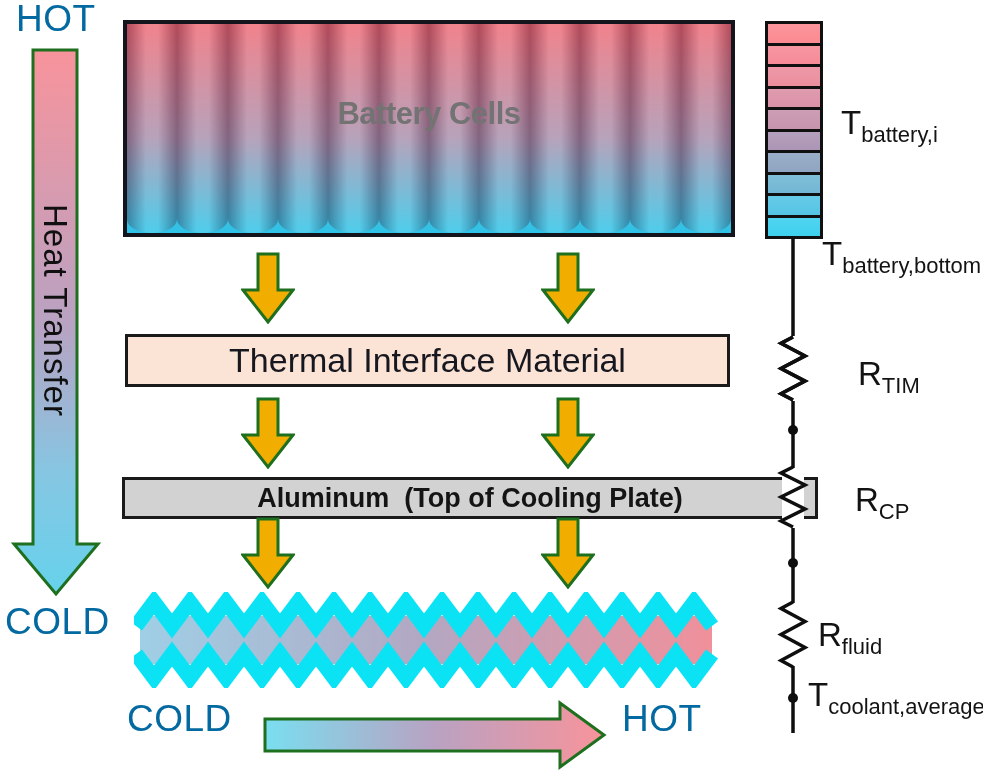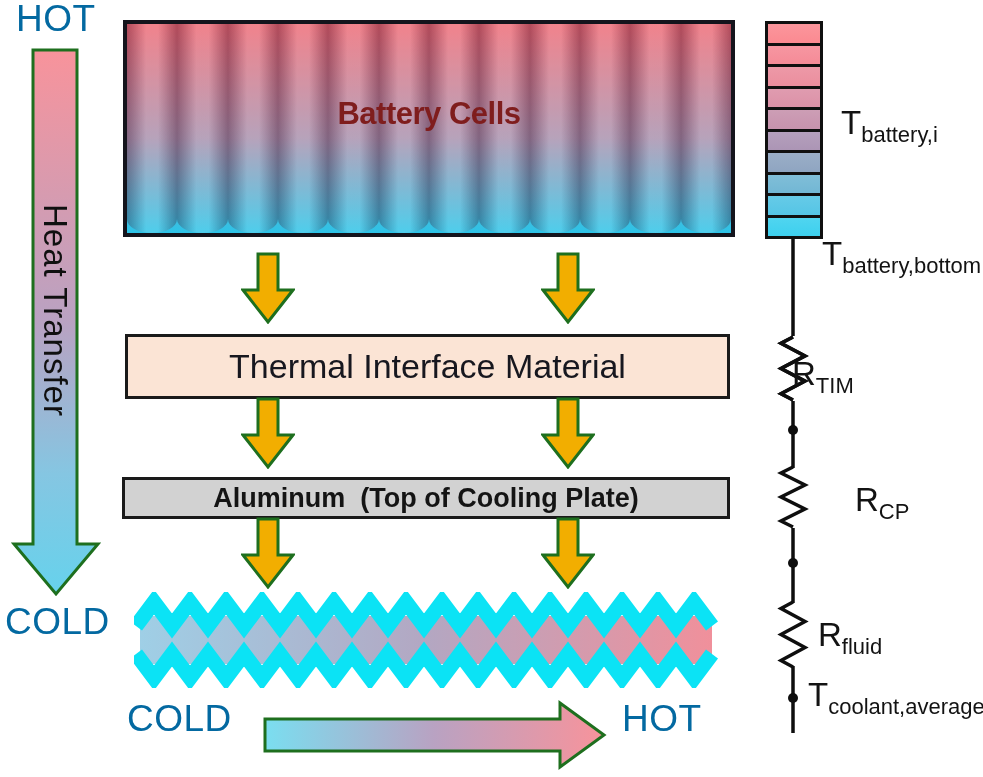--- a/index.html
+++ b/index.html
@@ -27,33 +27,33 @@
   }
   .battery-cell{
     flex:1;
     background:
       linear-gradient(90deg, rgba(40,0,25,0.30) 0%, rgba(255,255,255,0.16) 38%, rgba(255,255,255,0.16) 62%, rgba(40,0,25,0.30) 100%),
       linear-gradient(180deg,var(--cell-top) 0%,var(--cell-mid) 55%,var(--cell-bottom) 100%);
     border-radius:0 0 50% 50% / 0 0 14px 14px;
   }
   .battery-title{
     left:123px;top:96px;width:612px;text-align:center;
-    font-size:31px;font-weight:bold;letter-spacing:-0.5px;color:#7f1d1d;
+    font-size:31px;font-weight:bold;letter-spacing:-0.5px;color:#737373;
   }
 
   .flow-arrow{width:54px;height:72px;}
 
   .tim-box{
-    left:125px;top:334px;width:605px;height:65px;box-sizing:border-box;
+    left:125px;top:334px;width:605px;height:53px;box-sizing:border-box;
     border:3px solid #1a1a1a;background:var(--tim-fill);
     display:flex;align-items:center;justify-content:center;
     font-size:34px;color:#17171f;letter-spacing:0px;
   }
   .aluminum-box{
-    left:122px;top:477px;width:608px;height:42px;box-sizing:border-box;
+    left:122px;top:477px;width:696px;height:42px;box-sizing:border-box;
     border:3px solid #1a1a1a;background:var(--aluminum-fill);
     display:flex;align-items:center;justify-content:center;
     font-size:27px;font-weight:bold;color:#141414;white-space:pre;
   }
   .coolant-title{
     left:134px;top:616px;width:584px;text-align:center;
     font-size:32px;font-weight:bold;color:#10101a;letter-spacing:-0.5px;
   }
 
   
@@ -188,21 +188,21 @@
     <circle cx="20" cy="326" r="5" fill="#0e0e0e"></circle>
     <circle cx="20" cy="461" r="5" fill="#0e0e0e"></circle>
   </svg>
 
   <div class="abs circ-label" style="left:841px;top:106px;">
     <span>T</span><sub>battery,i</sub>
   </div>
   <div class="abs circ-label" style="left:822px;top:237px;">
     <span>T</span><sub>battery,bottom</sub>
   </div>
-  <div class="abs circ-label" style="left:792px;top:357px;">
+  <div class="abs circ-label" style="left:858px;top:357px;">
     <span>R</span><sub>TIM</sub>
   </div>
   <div class="abs circ-label" style="left:818px;top:483px;margin-left:37px;">
     <span>R</span><sub>CP</sub>
   </div>
   <div class="abs circ-label" style="left:818px;top:618px;">
     <span>R</span><sub>fluid</sub>
   </div>
   <div class="abs circ-label" style="left:808px;top:678px;">
     <span>T</span><sub>coolant,average</sub>

